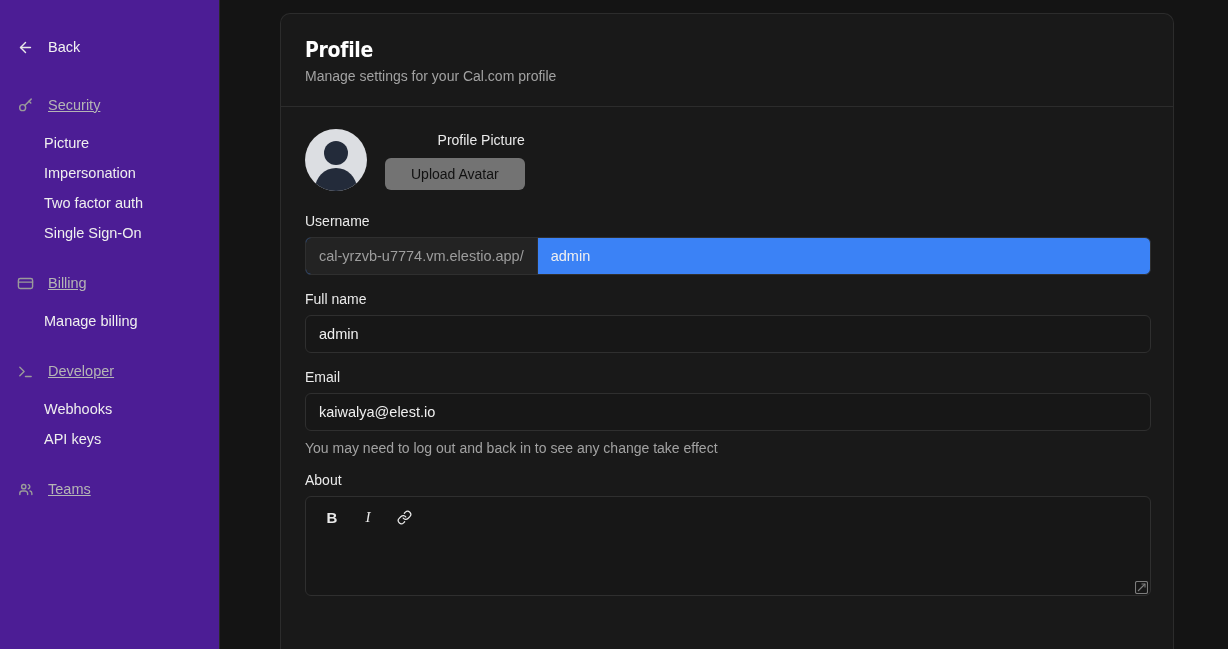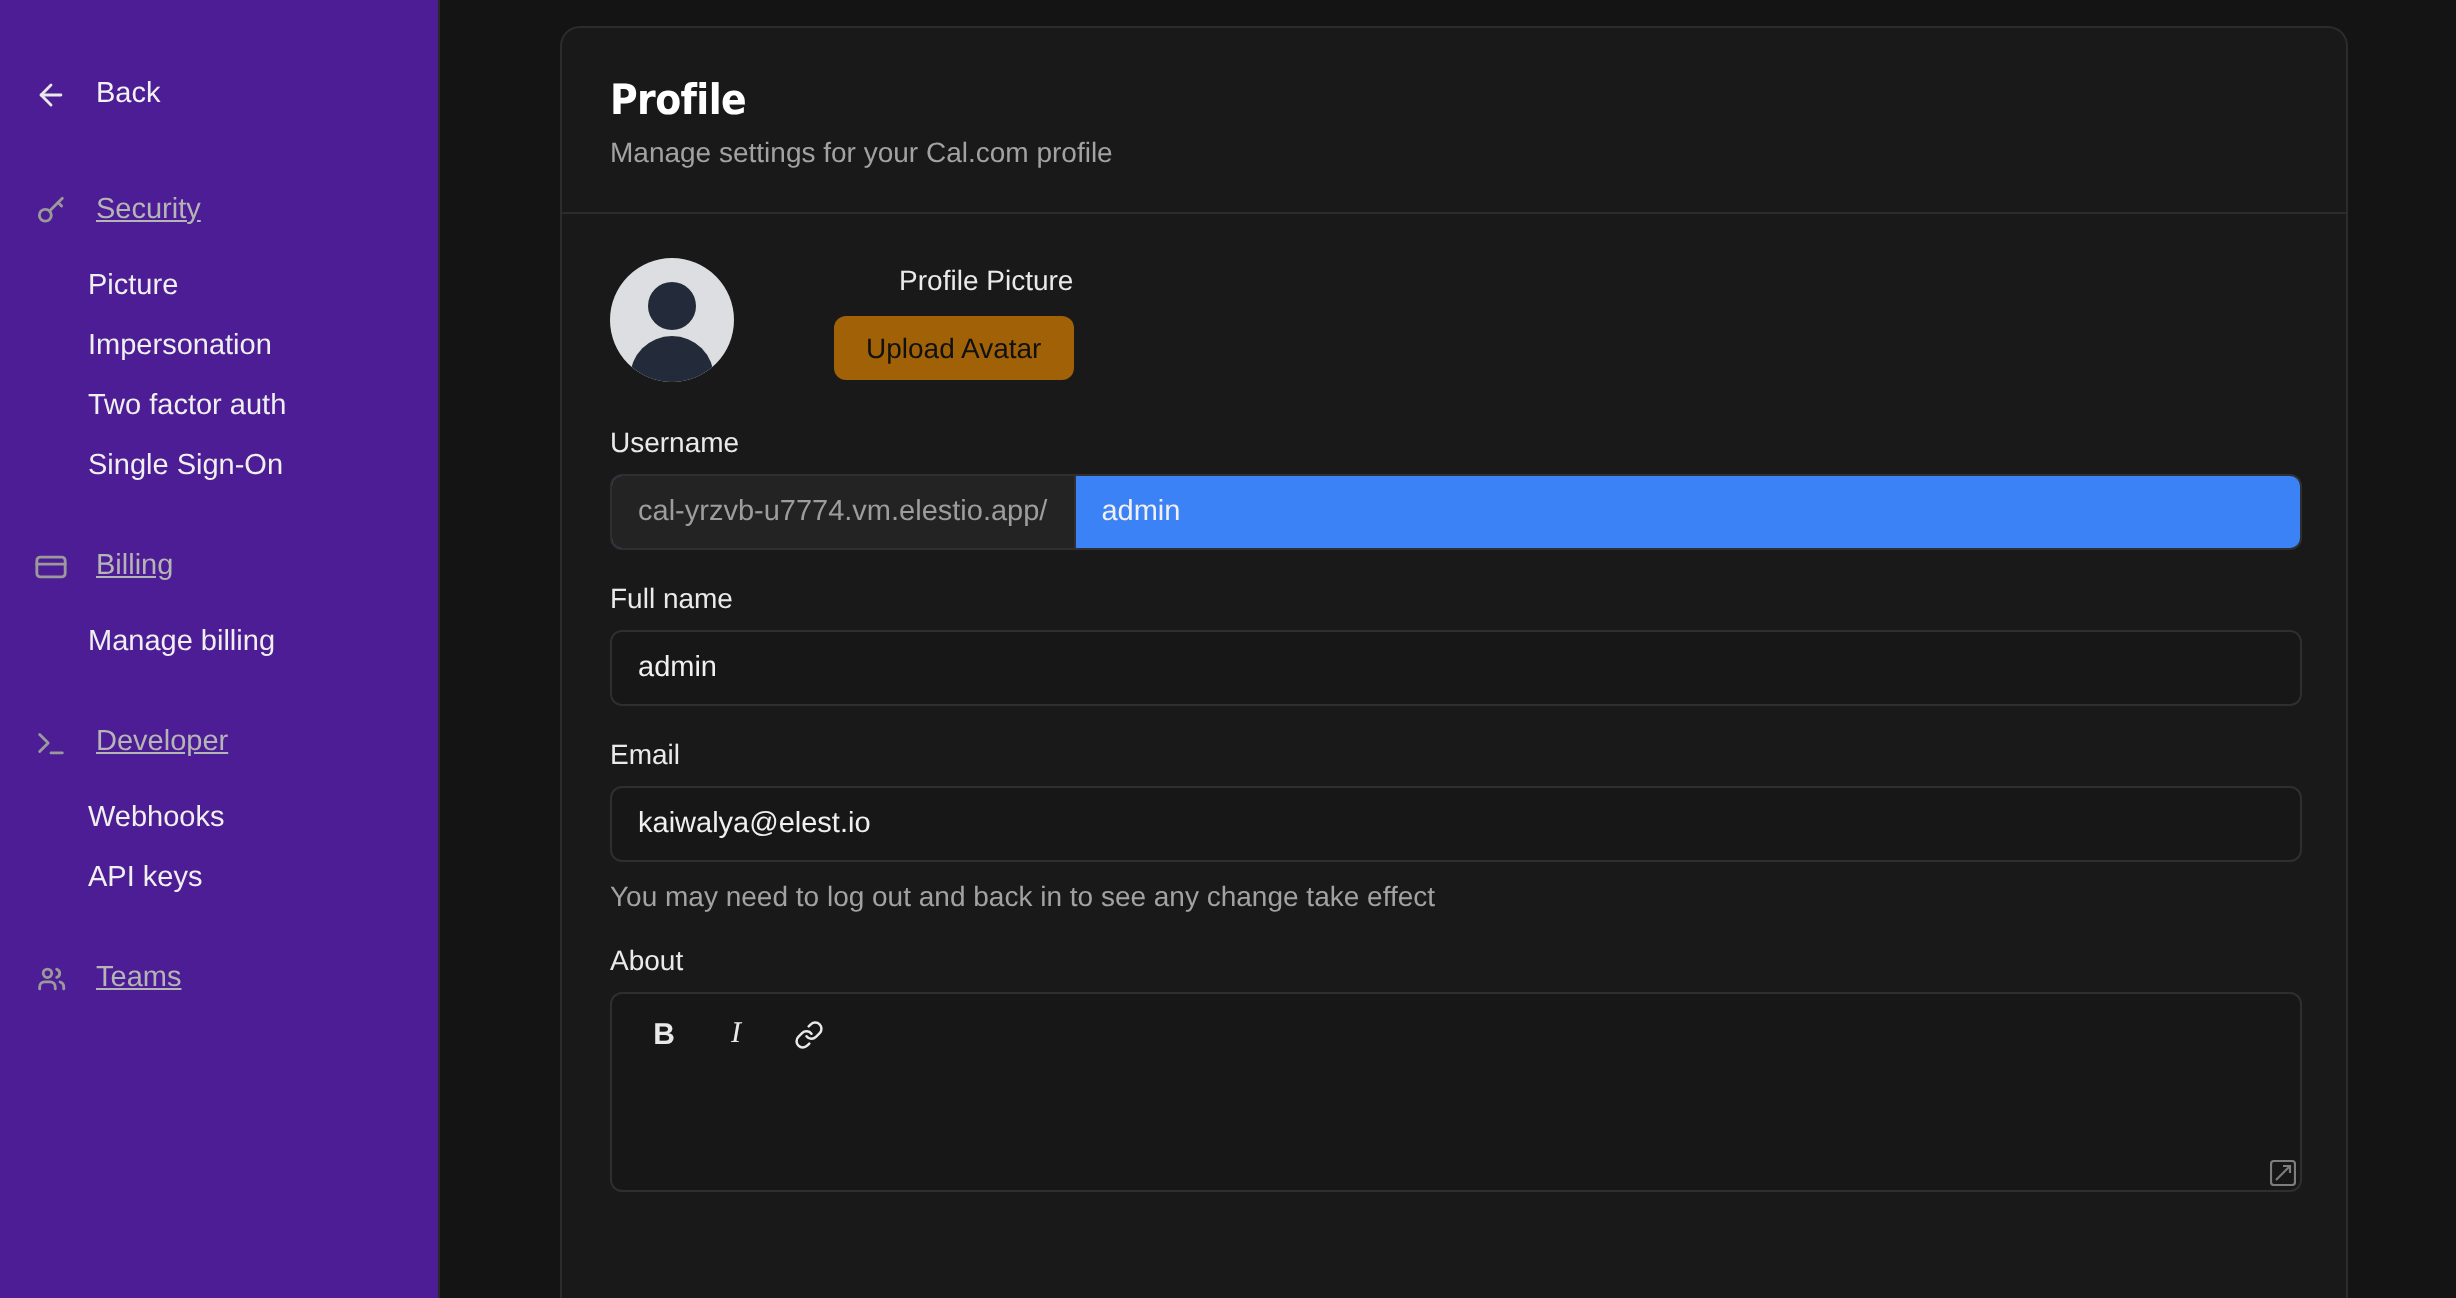--- a/index.html
+++ b/index.html
@@ -146,30 +146,29 @@
     width: 42px; height: 34px;
     border-radius: 21px 21px 0 0;
     background: #232b3a;
     left: 10px; top: 39px;
   }
   .avatar-meta { padding-top: 3px; }
   .pp-label { font-size: 14px; color: #eaeaea; text-align: right; }
   .upload-btn {
     margin-top: 10px;
     display: inline-block;
-    background: #a16207;
+    background: #737373;
     color: #111111;
     border: none;
     border-radius: 6px;
     font-size: 14px;
     font-family: "Liberation Sans", sans-serif;
-    padding: 9px 16px;
+    padding: 9px 26px;
     cursor: pointer;
     line-height: 1;
-    margin-left: 32px;
   }
 
   
   .field { margin-bottom: 16px; }
   .field-label {
     font-size: 14px;
     color: #eaeaea;
     margin-bottom: 8px;
     display: block;
   }

